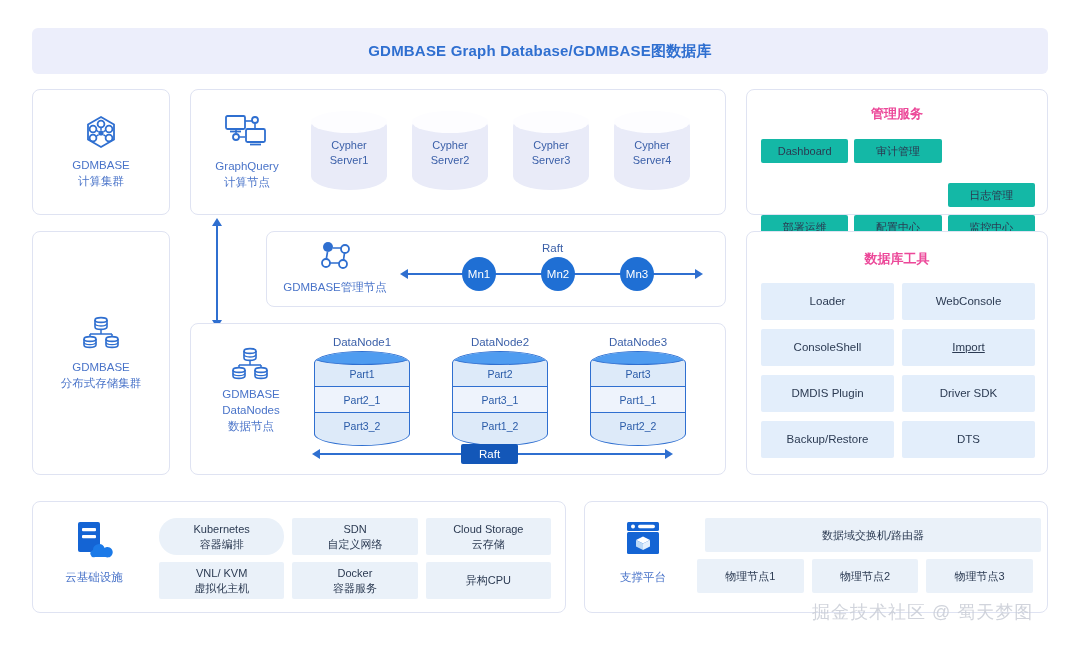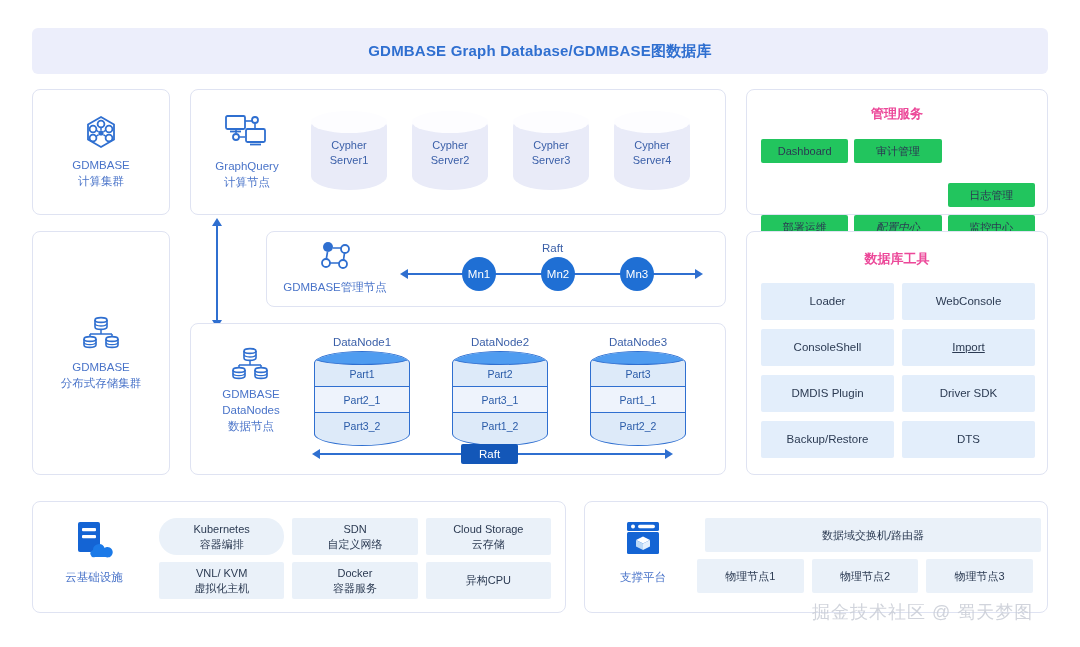--- a/index.html
+++ b/index.html
@@ -106,21 +106,21 @@
     position: absolute; font-size: 11.5px; color: #3a5fa8;
   }
   .raft-badge {
     position: absolute; background: #1357b8; color: #fff;
     font-size: 11.5px; padding: 4px 18px; border-radius: 2px;
     display: flex; align-items: center; justify-content: center;
   }
 
   
   .tile {
-    background: #22c55e;
+    background: #14b8a6;
     display: flex; align-items: center; justify-content: center;
     text-align: center;
     font-size: 11px; color: #2b3a52; line-height: 15px;
     border-radius: 2px;
   }
   .tile.mgmt { font-size: 11px; }
   .tile.tool { font-size: 11.5px; color: #2b3a52; background: #e3eefb; }
   .tile.infra { background: #eaf1f9; }
 
   .grid { position: absolute; display: grid; }
@@ -319,21 +319,21 @@
     <div class="raft-badge" style="left:270px; top:120px;">Raft</div>
   </div>
 
   <div class="panel" style="left:746px; top:89px; width:302px; height:126px;">
     <div class="panel-title" style="margin-top:15px;">管理服务</div>
     <div class="grid" style="left:14px; top:49px; width:274px; grid-template-columns:repeat(3,1fr); gap:8px 6px;">
       <div class="tile mgmt" style="height:24px;">Dashboard</div>
       <div class="tile mgmt" style="height:24px;">审计管理</div>
       <div class="tile mgmt" style="height:24px;margin-top:44px;">日志管理</div>
       <div class="tile mgmt" style="height:24px;">部署运维</div>
-      <div class="tile mgmt" style="height:24px;font-style:italic;">配置中心</div>
+      <div class="tile mgmt" style="height:24px;">配置中心</div>
       <div class="tile mgmt" style="height:24px;">监控中心</div>
     </div>
   </div>
 
   <div class="panel" style="left:746px; top:231px; width:302px; height:244px;">
     <div class="panel-title" style="margin-top:18px;">数据库工具</div>
     <div class="grid" style="left:14px; top:51px; width:274px; grid-template-columns:repeat(2,1fr); gap:9px 8px;">
       <div class="tile tool" style="height:37px;">Loader</div>
       <div class="tile tool" style="height:37px;">WebConsole</div>
       <div class="tile tool" style="height:37px;">ConsoleShell</div>

